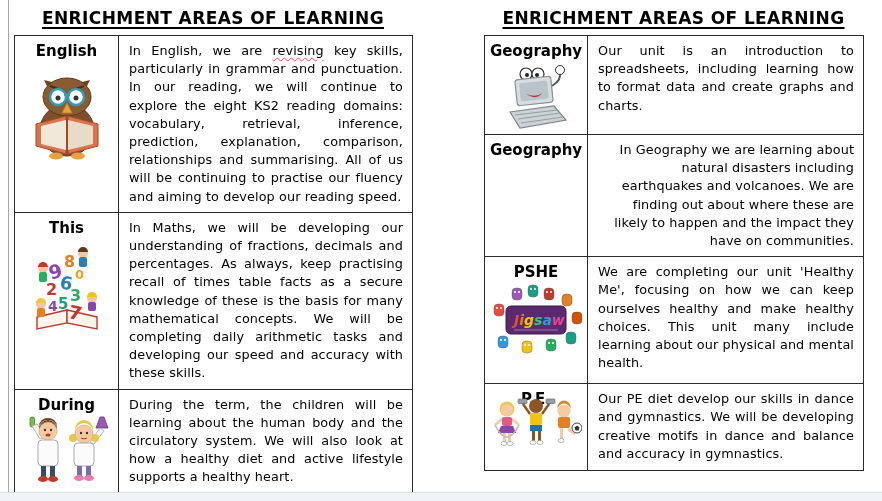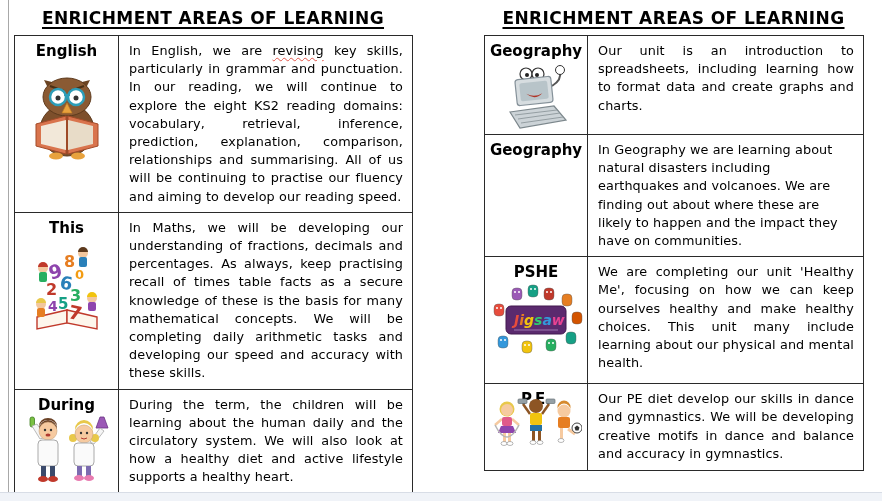--- a/index.html
+++ b/index.html
@@ -29,21 +29,21 @@
     line-height:21px; margin-bottom:6px; white-space:nowrap;
   }
   table.grid { border-collapse:collapse; table-layout:fixed; width:100%; }
   table.grid td { border:1.5px solid #2a2a2a; vertical-align:top; background:#fff; }
   .label-cell { text-align:center; padding-top:7px; }
   .subject { font-weight:bold; font-size:15px; line-height:17px; }
   .text-cell {
     padding:6px 9px 6px 10px; font-size:12.8px; line-height:18.2px;
     text-align:justify; letter-spacing:0.1px;
   }
-  .text-cell.left-align { text-align:left; }
+  .text-cell.left-align { text-align:right; }
   .squiggle {
     text-decoration:underline; text-decoration-style:wavy;
     text-decoration-color:#e2574c; text-decoration-thickness:1px;
     text-underline-offset:2px;
   }
   .icon { display:block; margin:8px auto 0; }
   .icon.tight { margin-top:1px; }
   .icon.overlap { margin-top:-13px; position:relative; z-index:2; }
   .pe-label { position:relative; z-index:1; }
   svg text { font-family:"DejaVu Sans", sans-serif; font-weight:bold; }
@@ -147,21 +147,21 @@
           <circle cx="57" cy="18" r="1.2" fill="#333"></circle>
               <circle cx="63" cy="18" r="1.2" fill="#333"></circle>
           <path d="M57,23 q3,2 6,0" stroke="#b0392f" stroke-width="1" fill="none"></path>
           <rect x="50" y="28" width="20" height="23" rx="4" fill="#fafafa" stroke="#aaaaaa" stroke-width="1"></rect>
           <rect x="53" y="51" width="5" height="10" fill="#7c6bb0"></rect>
               <rect x="62" y="51" width="5" height="10" fill="#7c6bb0"></rect>
           <ellipse cx="55" cy="63" rx="5" ry="3" fill="#e87bb0"></ellipse>
               <ellipse cx="65" cy="63" rx="5" ry="3" fill="#e87bb0"></ellipse>
         </svg>
       </td>
-      <td class="text-cell">During the term, the children will be learning about the human daily and the circulatory system.  We will also look at how a healthy diet and active lifestyle supports a healthy heart.</td>
+      <td class="text-cell">During the term, the children will be learning about the human body and the circulatory system.  We will also look at how a healthy diet and active lifestyle supports a healthy heart.</td>
     </tr>
   </tbody>
     </table>
 </section>
 
 <section class="col col-right">
   <h1 class="title">ENRICHMENT AREAS OF LEARNING</h1>
   <table class="grid">
     <colgroup>
         <col style="width:103px">

